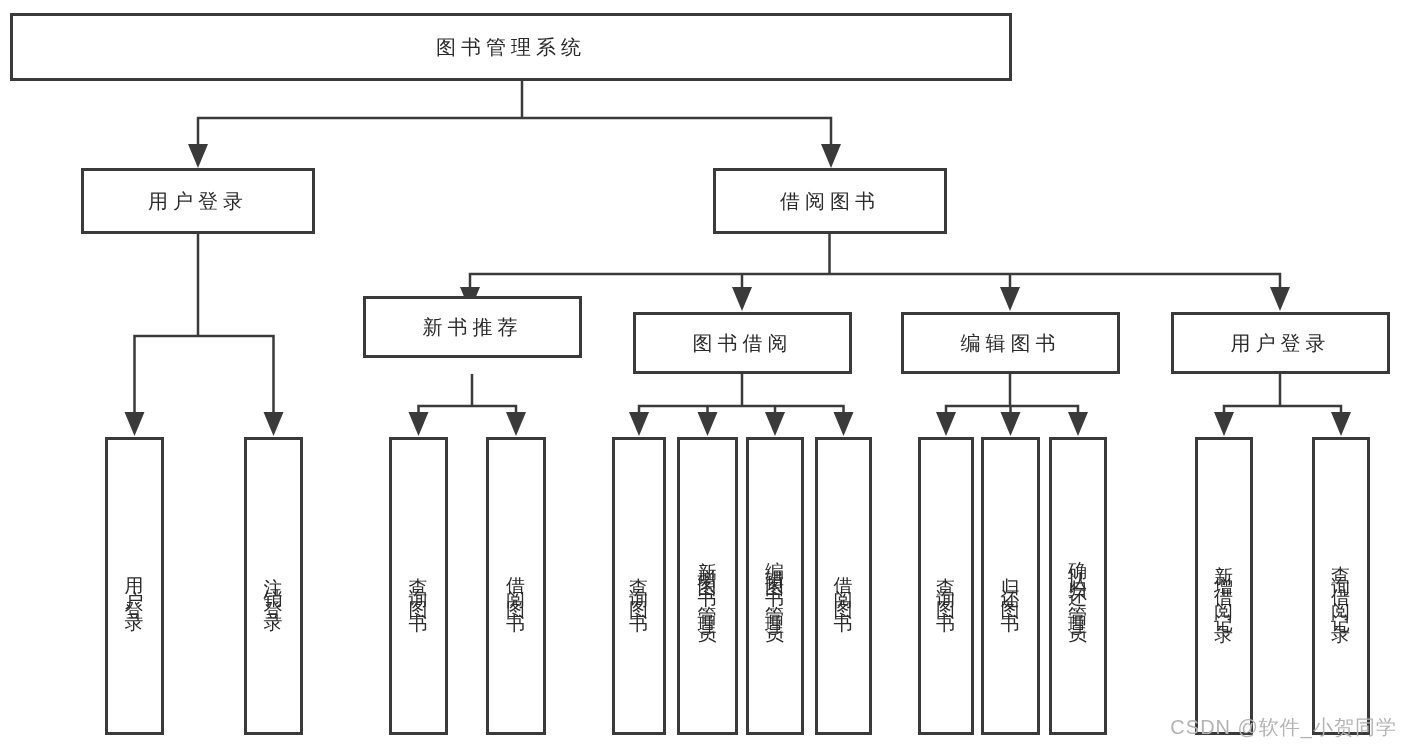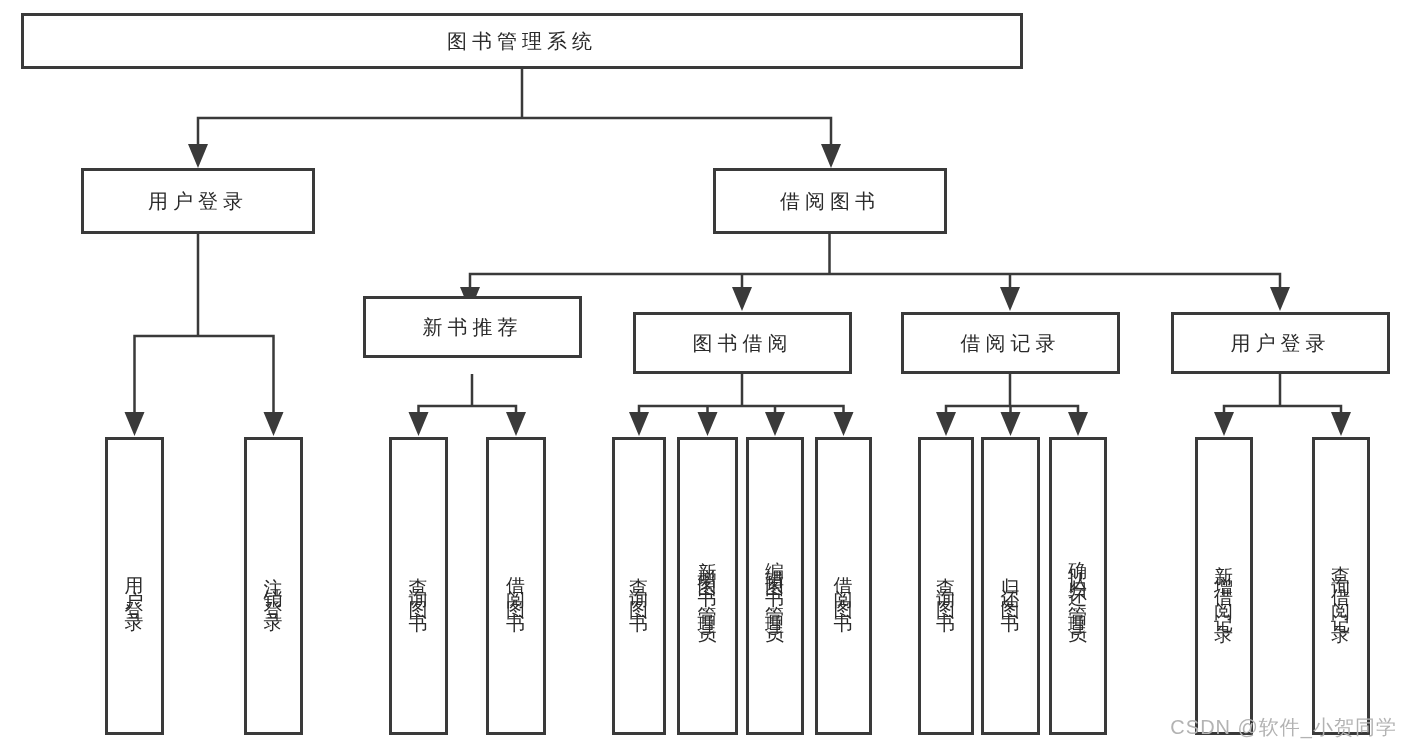--- a/index.html
+++ b/index.html
@@ -78,39 +78,39 @@
       <polygon points="765,412 785,412 775,436"></polygon>
       <polygon points="833.5,412 853.5,412 843.5,436"></polygon>
       <polygon points="936,412 956,412 946,436"></polygon>
       <polygon points="1000.5,412 1020.5,412 1010.5,436"></polygon>
       <polygon points="1068,412 1088,412 1078,436"></polygon>
       <polygon points="1214,412 1234,412 1224,436"></polygon>
       <polygon points="1331,412 1351,412 1341,436"></polygon>
     </g>
   </svg>
 
-  <div class="node h" style="left:21px;top:13px;width:1002px;height:56px">
+  <div class="node h" style="left:10px;top:13px;width:1002px;height:68px">
     <span>图书管理系统</span>
   </div>
 
   <div class="node h" style="left:81px;top:168px;width:234px;height:66px">
     <span>用户登录</span>
   </div>
   <div class="node h" style="left:713px;top:168px;width:234px;height:66px">
     <span>借阅图书</span>
   </div>
 
   <div class="node h" style="left:363px;top:296px;width:219px;height:62px">
     <span>新书推荐</span>
   </div>
   <div class="node h" style="left:633px;top:312px;width:219px;height:62px">
     <span>图书借阅</span>
   </div>
   <div class="node h" style="left:901px;top:312px;width:219px;height:62px">
-    <span>借阅记录</span>
+    <span>编辑图书</span>
   </div>
   <div class="node h" style="left:1171px;top:312px;width:219px;height:62px">
     <span>用户登录</span>
   </div>
 
   <div class="node v" style="left:105px;top:437px;width:59px;height:298px">
     <span>用户登录</span>
   </div>
   <div class="node v" style="left:244px;top:437px;width:59px;height:298px">
     <span>注销登录</span>

